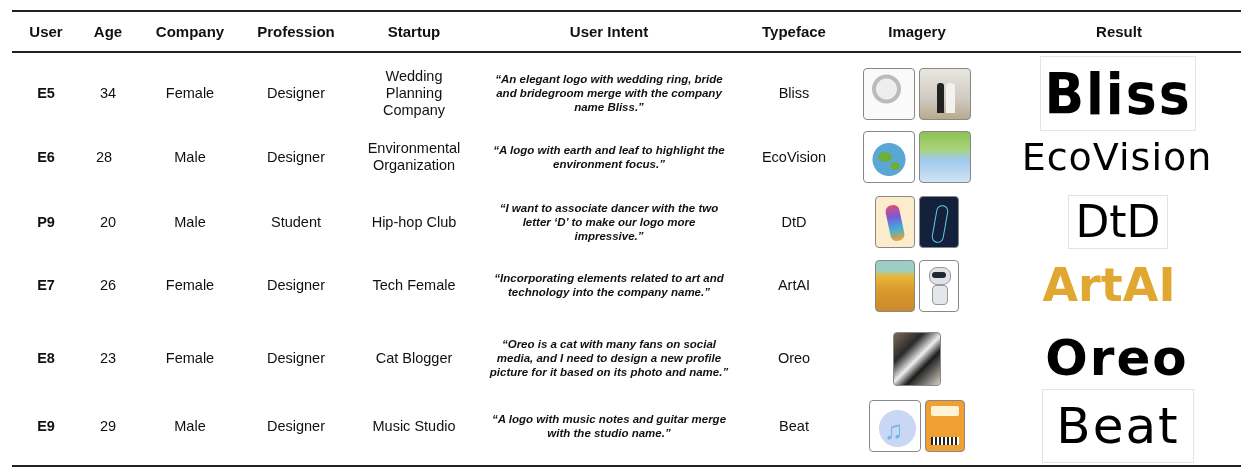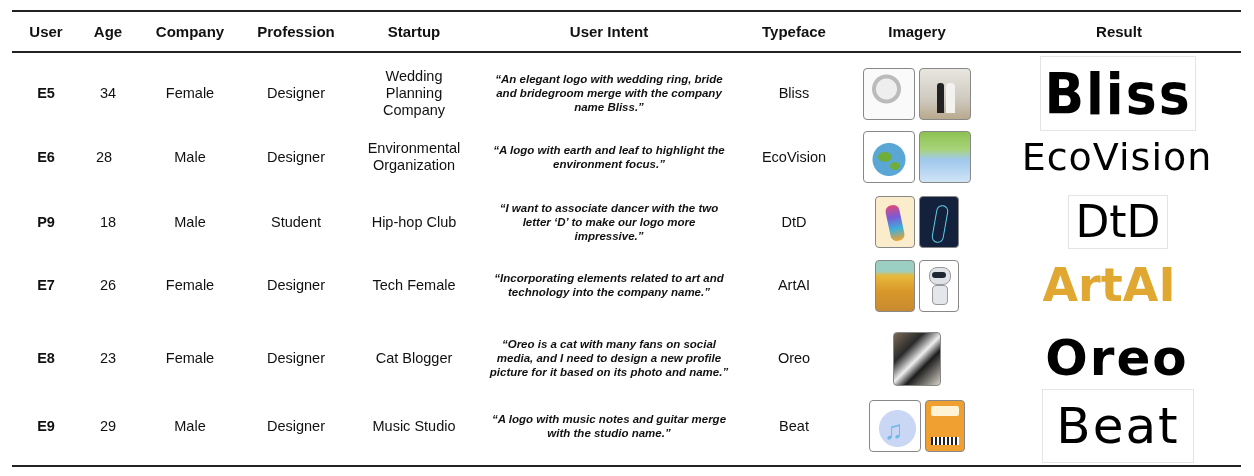--- a/index.html
+++ b/index.html
@@ -73,21 +73,21 @@
     </div>
     <div class="thumb" style="background:linear-gradient(180deg,#8dc152 0%,#a8d47a 35%,#9fc8ec 55%,#cfe4f6 100%);"></div>
   </div>
   <div class="result" style="left:994px;width:246px;top:127px;height:60px">
     <span class="logo-text" style="font-size:38px;letter-spacing:1px">EcoVision</span>
   </div>
 </div>
 
 <div>
   <div class="cell bold" style="left:12px;width:68px;top:202px;height:40px">P9</div>
-  <div class="cell" style="left:80px;width:56px;top:202px;height:40px">18</div>
+  <div class="cell" style="left:80px;width:56px;top:202px;height:40px">20</div>
   <div class="cell" style="left:146px;width:88px;top:202px;height:40px">Male</div>
   <div class="cell" style="left:244px;width:104px;top:202px;height:40px">Student</div>
   <div class="cell" style="left:368px;width:92px;top:202px;height:40px">Hip-hop Club</div>
   <div class="cell intent" style="left:488px;width:242px;top:196px;height:52px">“I want to associate dancer with the two letter ‘D’ to make our logo more impressive.”</div>
   <div class="cell" style="left:748px;width:92px;top:202px;height:40px">DtD</div>
   <div class="thumbs" style="left:850px;width:134px;top:194px;height:56px">
     <div class="thumb sm" style="background:#fbeccb;">
       <div style="position:absolute;left:12px;top:8px;width:14px;height:36px;background:linear-gradient(180deg,#e04a7a,#7a5bd6,#3fb0d8,#f0a030);border-radius:6px;transform:rotate(-12deg)"></div>
     </div>
     <div class="thumb sm" style="background:#14213d;">

